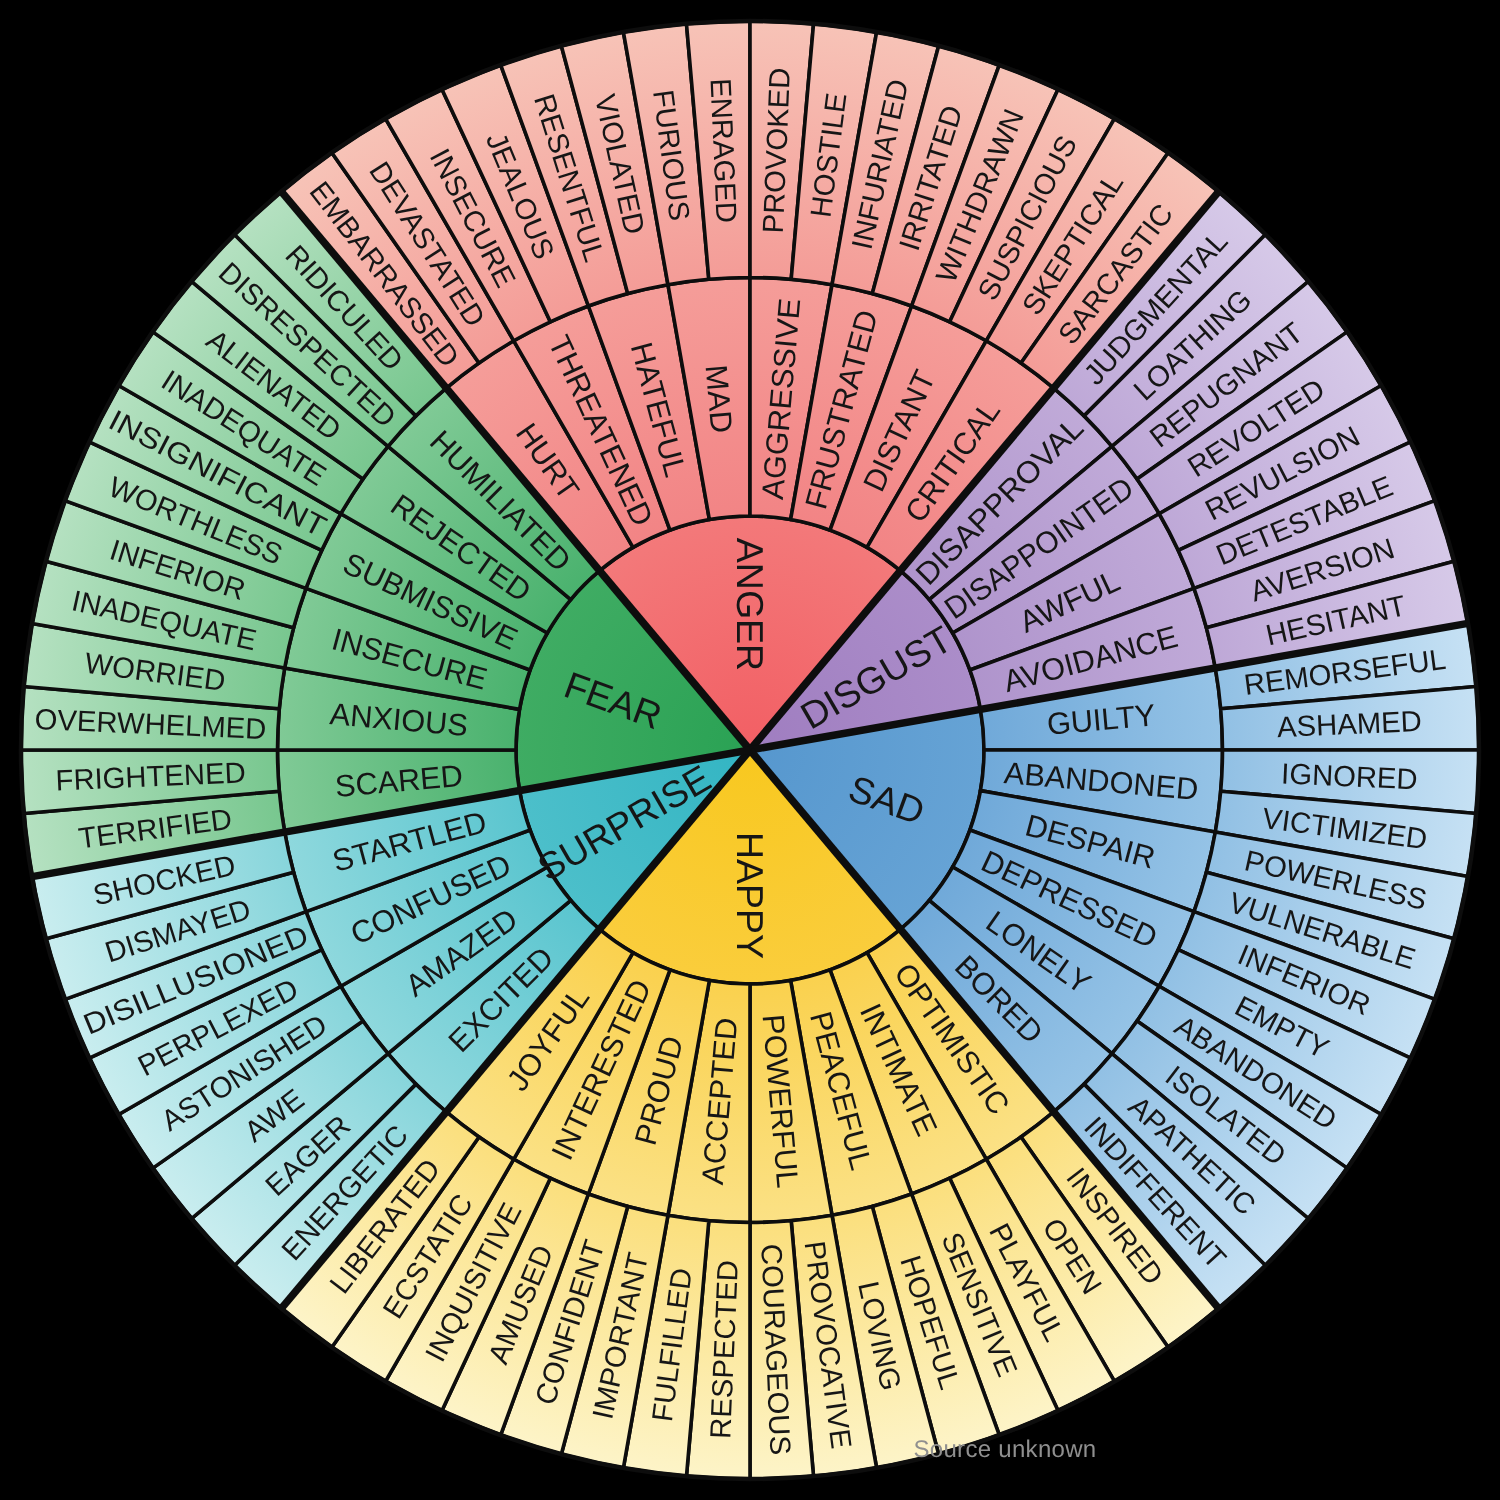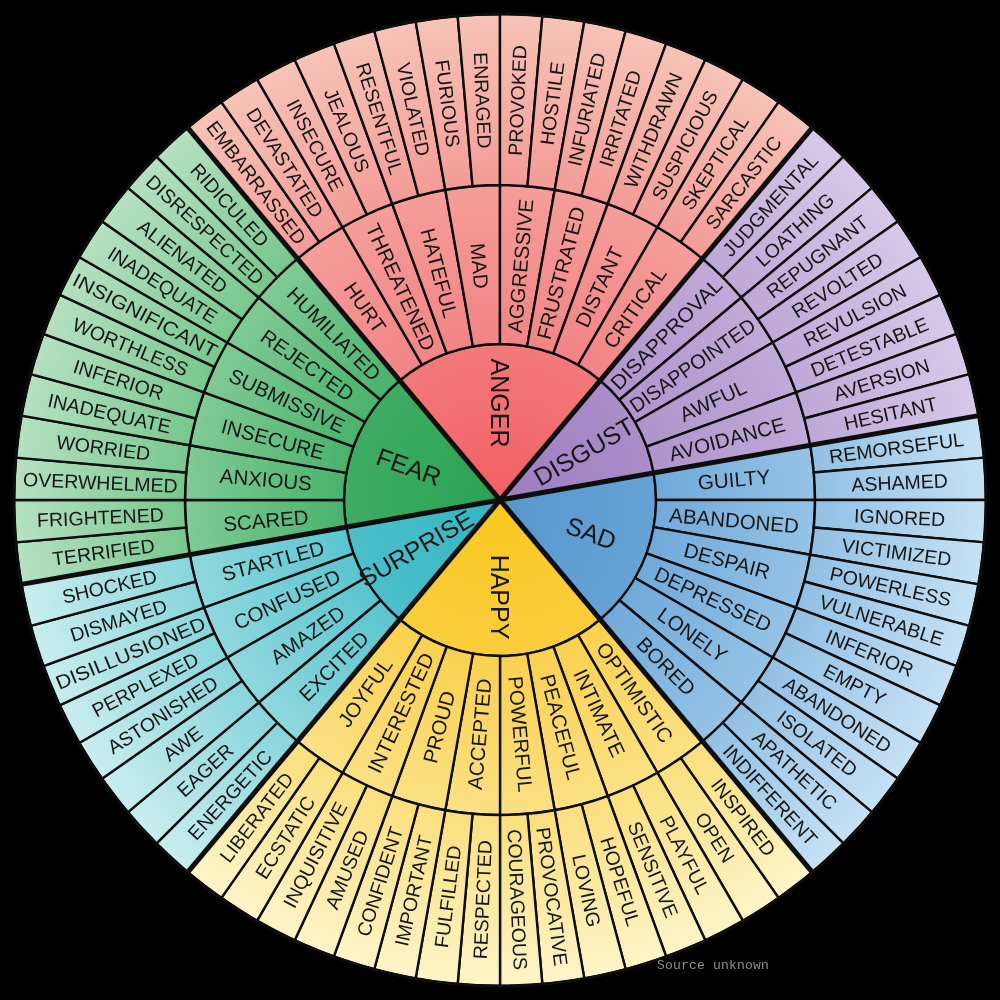--- a/index.html
+++ b/index.html
@@ -16,26 +16,25 @@
     width: 1000px;
     height: 1000px;
     background: #000;
   }
   svg text {
     font-family: "Liberation Sans", sans-serif;
     fill: #161616;
   }
   .source-note {
     position: absolute;
-    left: 657px;
+    left: 609px;
     top: 958px;
-    font-size: 13px;
+    font-size: 16px;
     color: #8f8f8f;
     letter-spacing: 0.2px;
-    font-family: Liberation Mono, monospace;
   }
 </style>
 </head>
 <body>
 
 <div class="stage">
   <svg id="wheel-svg" width="1000" height="1000" viewBox="0 0 1000 1000">
       <defs>
         <radialGradient id="grad-0" gradientUnits="userSpaceOnUse" cx="500" cy="500" r="486">
           <stop offset="0" stop-color="#F25F64"></stop>

